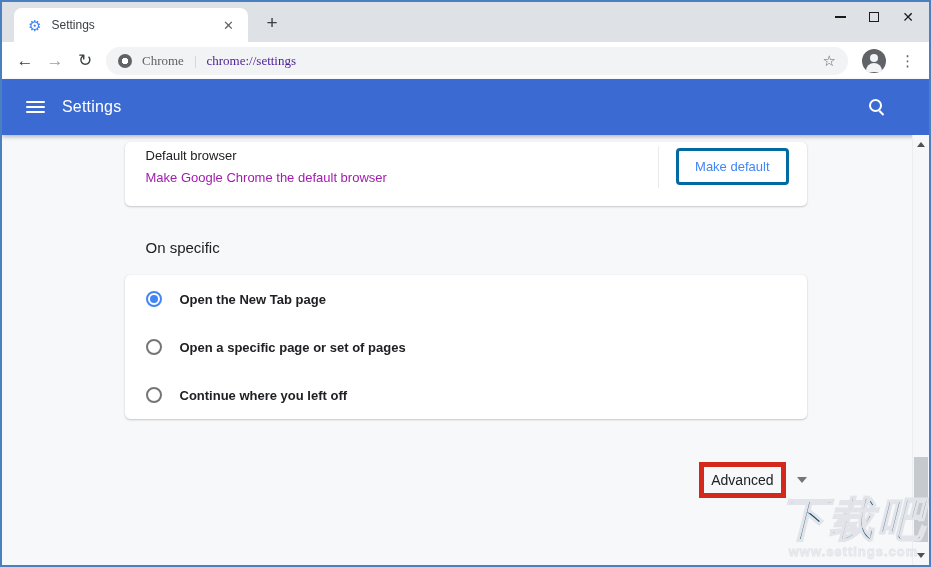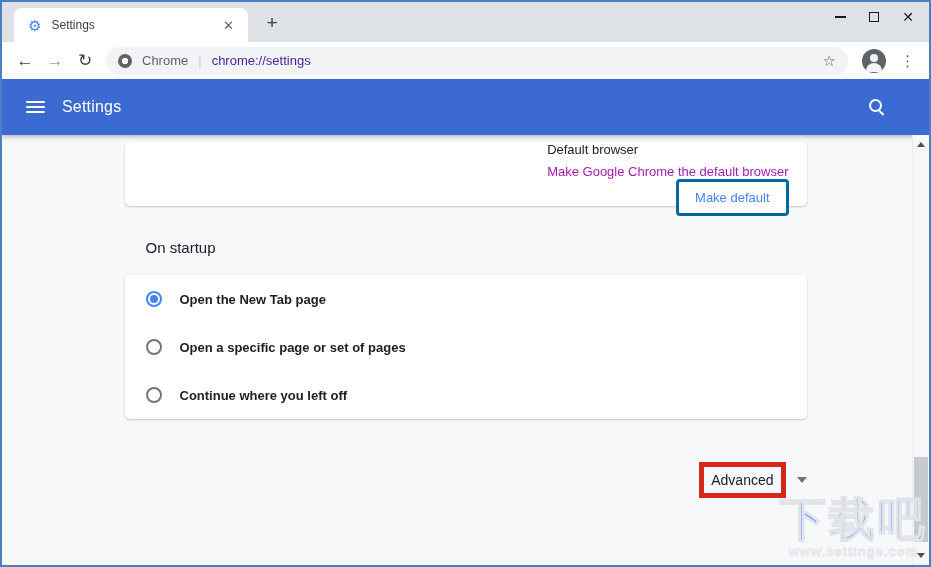--- a/index.html
+++ b/index.html
@@ -30,21 +30,21 @@
   .ic-max { width:10px; height:10px; border:1.3px solid #1a1a1a; }
   .ic-close { font-size:14px; color:#1a1a1a; line-height:1; }
 
   
   .toolbar { height:37px; background:#fff; display:flex; align-items:center; padding:0 8px; }
   .nav-ic { width:30px; height:28px; display:flex; align-items:center; justify-content:center;
             font-size:17px; color:#3c4043; cursor:pointer; }
   .nav-ic.disabled { color:#9aa0a6; }
   .omnibox {
     flex:1; height:28px; margin:9px 6px; background:#f1f3f4; border-radius:14px;
-    display:flex; align-items:center; padding:0 10px 0 12px; font-size:13px;
+    display:flex; align-items:center; padding:0 10px 0 12px; font-size:13px;font-family:Liberation Serif, serif;
   }
   .chrome-badge { width:14px; height:14px; border-radius:50%;
     background:radial-gradient(circle at 50% 50%, #fff 0 3px, #5f6368 3px 7px); flex:none; }
   .site-label { margin-left:10px; color:#5f6368; }
   .omni-sep { margin:0 10px; color:#c6cacd; }
   .omni-url { color:#4c1d95; }
   .omni-spacer { flex:1; }
   .star-ic { font-size:15px; color:#5f6368; cursor:pointer; padding:0 2px; }
   .avatar { width:24px; height:24px; border-radius:50%; background:#5f6368; position:relative; margin:0 8px; cursor:pointer; flex:none; }
   .avatar:before { content:""; position:absolute; left:8px; top:5px; width:8px; height:8px; border-radius:50%; background:#f1f3f4; }
@@ -64,21 +64,21 @@
   .search-ic:before { content:""; position:absolute; left:2px; top:2px; width:9px; height:9px;
     border:2px solid #fff; border-radius:50%; }
   .search-ic:after { content:""; position:absolute; left:13px; top:13px; width:6px; height:2px;
     background:#fff; transform:rotate(45deg); transform-origin:0 0; }
 
   
   .content { position:relative; height:430px; background:#f7f8fa; overflow:hidden; }
   .column { width:682px; margin:0 auto; }
   .card { background:#fff; border-radius:5px; box-shadow:0 1px 2px rgba(60,64,67,.25), 0 0 1px rgba(60,64,67,.15); }
 
-  .card-default { margin-top:7px; height:64px; display:flex; align-items:flex-end; padding:0 18px 15px 21px;flex-direction:column; }
+  .card-default { margin-top:7px; height:64px; display:flex; align-items:center; padding:0 18px 15px 21px; }
   .db-text { display:flex; flex-direction:column; }
   .db-title { font-size:13px; color:#202124; margin-bottom:7px; }
   .db-sub { font-size:13px; color:#a21caf; }
   .v-divider { width:1px; height:42px; background:#e8eaed; margin-left:auto; }
   .btn-outline {
     margin-left:17px; padding:8px 16px; background:#fff; border:3px solid #0369a1;
     border-radius:4px; color:#4285f4; font-size:13px; font-weight:500; cursor:pointer; white-space:nowrap;
   }
 
   .section-title { margin:33px 0 0 21px; font-size:15px; color:#202124; }
@@ -93,22 +93,22 @@
   .advanced-row { margin-top:43px; display:flex; justify-content:flex-end; align-items:center; }
   .advanced-box {
     border:5px solid #d5281c; padding:5px 7px; background:transparent;
     font-size:14px; color:#202124; cursor:pointer;
   }
   .caret-down { width:0; height:0; margin-left:11px; cursor:pointer;
     border-left:5px solid transparent; border-right:5px solid transparent; border-top:6px solid #757575; }
 
   
   .watermark { position:absolute; right:2px; bottom:6px; text-align:center; z-index:6; pointer-events:none; }
-  .wm-logo { font-size:46px; font-weight:bold; color:#3b82f6;
-    -webkit-text-stroke:1.5px #e2e4e9; letter-spacing:3px; line-height:1; }
+  .wm-logo { font-size:46px; font-weight:bold; color:#0c4a6e;
+    -webkit-text-stroke:1.5px #e2e4e9; letter-spacing:3px; line-height:1;font-style:italic; }
   .wm-url { margin-top:2px; font-size:13px; font-weight:bold; color:#eceef1;
     -webkit-text-stroke:0.8px #e2e4e9; letter-spacing:1px; }
 
   
   .scrollbar { position:absolute; right:0; top:133px; bottom:0; width:17px;
     background:#f6f7f8; border-left:1px solid #ebedef; z-index:4; }
   .sb-arrow-up { position:absolute; top:7px; left:4px; width:0; height:0;
     border-left:4px solid transparent; border-right:4px solid transparent; border-bottom:5px solid #505050; }
   .sb-thumb { position:absolute; top:322px; left:1px; right:1px; height:85px; background:#c6c9ce; }
   .sb-arrow-down { position:absolute; bottom:7px; left:4px; width:0; height:0;
@@ -171,21 +171,21 @@
 
       <div class="card card-default">
         <div class="db-text">
           <div class="db-title">Default browser</div>
           <div class="db-sub">Make Google Chrome the default browser</div>
         </div>
         <div class="v-divider"></div>
         <button class="btn-outline">Make default</button>
       </div>
 
-      <div class="section-title">On startup</div>
+      <div class="section-title">On specific</div>
 
       <div class="card card-startup">
         <div class="radio-row">
           <span class="radio selected"></span>
           <span class="radio-label">Open the New Tab page</span>
         </div>
         <div class="radio-row">
           <span class="radio"></span>
           <span class="radio-label">Open a specific page or set of pages</span>
         </div>

